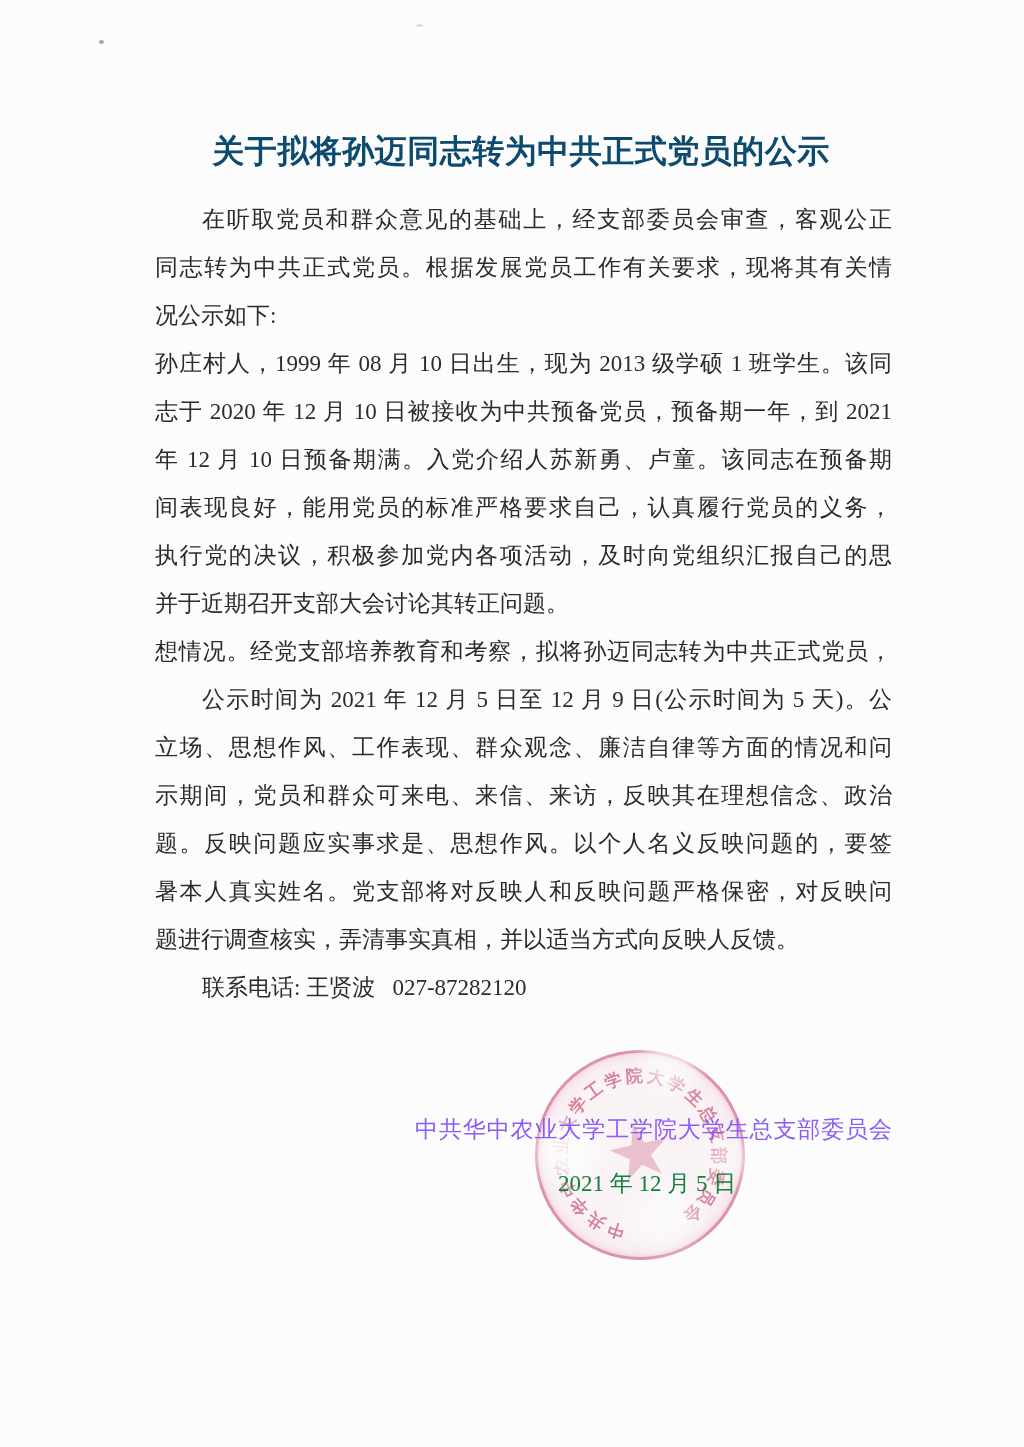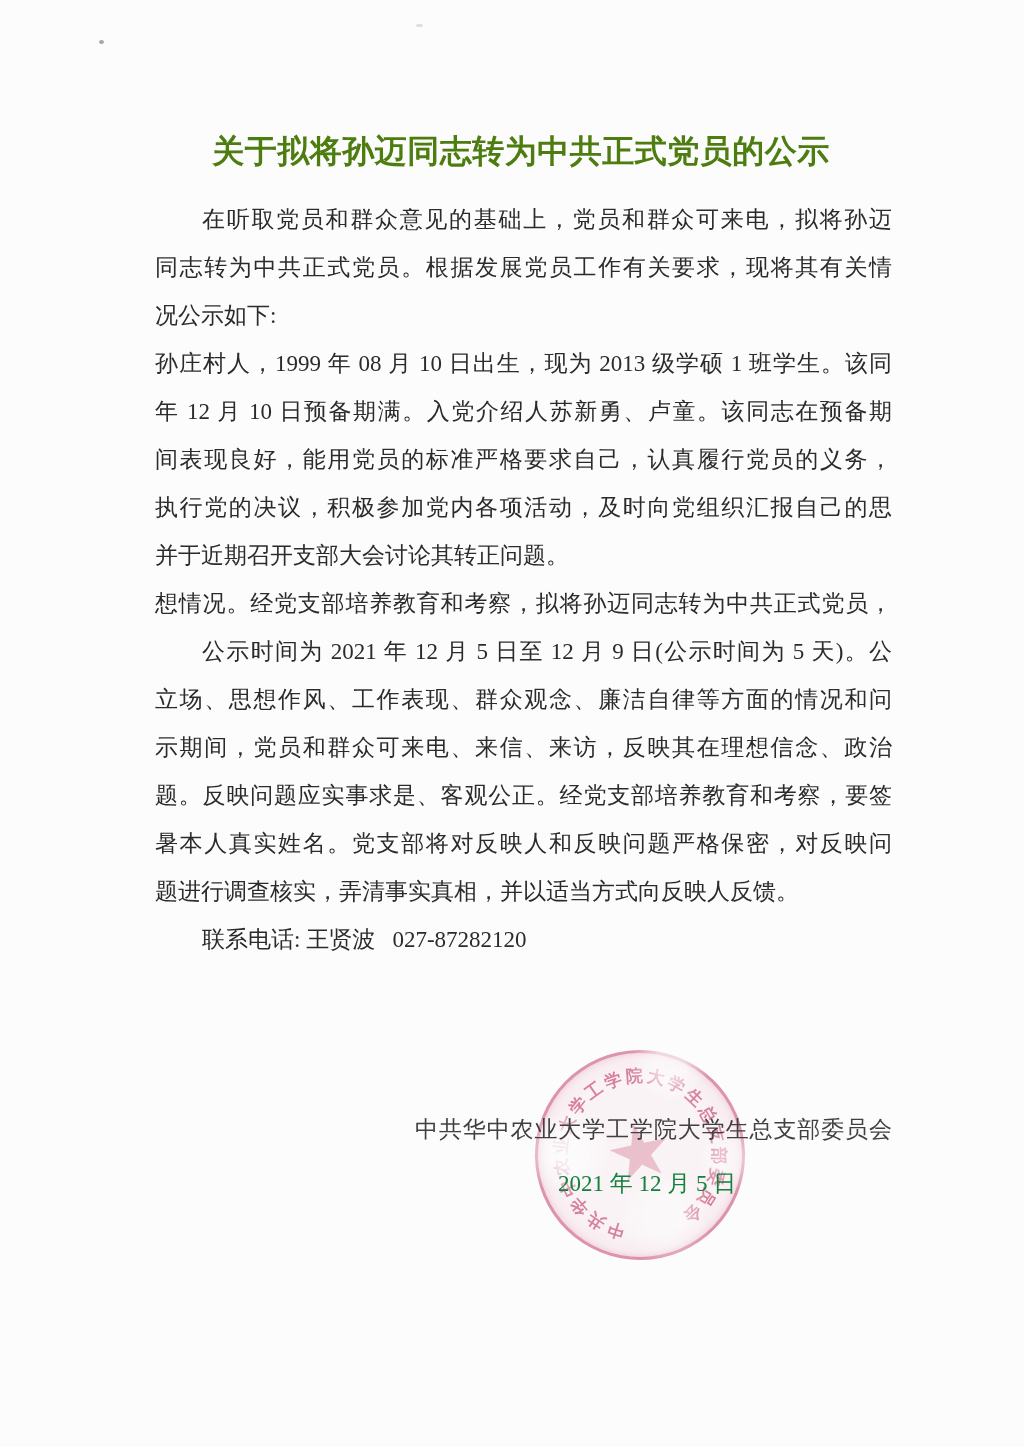--- a/index.html
+++ b/index.html
@@ -17,21 +17,21 @@
     position: absolute;
     top: 129px;
     left: 18px;
     width: 1006px;
     margin: 0;
     text-align: center;
     font-family: "Liberation Sans", "DejaVu Sans", sans-serif;
     font-weight: 700;
     font-size: 32px;
     line-height: 44px;
-    color: #4d7c0f;
+    color: #0c4a6e;
     letter-spacing: 0.5px;
   }
   .body-block {
     position: absolute;
     top: 196px;
     left: 155px;
     width: 737px;
     font-size: 23px;
   }
   .line {
@@ -46,21 +46,21 @@
   .signature {
     position: absolute;
     top: 1106px;
     left: 415px;
     width: 477px;
     height: 48px;
     line-height: 48px;
     font-size: 23px;
     text-align: justify;
     text-align-last: justify;
-    color: #404040;
+    color: #8b5cf6;
     z-index: 3;
   }
   .date {
     position: absolute;
     top: 1160px;
     left: 408px;
     width: 478px;
     height: 48px;
     line-height: 48px;
     font-size: 23px;
@@ -127,35 +127,36 @@
 </style>
 </head>
 <body>
 
 <div class="page">
 
   <h1 class="title">关于拟将孙迈同志转为中共正式党员的公示</h1>
 
   <div class="body-block">
 
-    <div class="line just indent">在听取党员和群众意见的基础上，党员和群众可来电，拟将孙迈</div>
+    <div class="line just indent">在听取党员和群众意见的基础上，经支部委员会审查，客观公正</div>
     <div class="line just">同志转为中共正式党员。根据发展党员工作有关要求，现将其有关情</div>
     <div class="line lastline">况公示如下:</div>
 
     <div class="line just">孙庄村人，1999 年 08 月 10 日出生，现为 2013 级学硕 1 班学生。该同</div>
+    <div class="line just">志于 2020 年 12 月 10 日被接收为中共预备党员，预备期一年，到 2021</div>
     <div class="line just">年 12 月 10 日预备期满。入党介绍人苏新勇、卢童。该同志在预备期</div>
     <div class="line just">间表现良好，能用党员的标准严格要求自己，认真履行党员的义务，</div>
     <div class="line just">执行党的决议，积极参加党内各项活动，及时向党组织汇报自己的思</div>
     <div class="line lastline">并于近期召开支部大会讨论其转正问题。</div>
     <div class="line just">想情况。经党支部培养教育和考察，拟将孙迈同志转为中共正式党员，</div>
 
     <div class="line just indent">公示时间为 2021 年 12 月 5 日至 12 月 9 日(公示时间为 5 天)。公</div>
     <div class="line just">立场、思想作风、工作表现、群众观念、廉洁自律等方面的情况和问</div>
     <div class="line just">示期间，党员和群众可来电、来信、来访，反映其在理想信念、政治</div>
-    <div class="line just">题。反映问题应实事求是、客观公正。经党支部培养教育和考察，要签</div>
+    <div class="line just">题。反映问题应实事求是、思想作风。以个人名义反映问题的，要签</div>
     <div class="line just">暑本人真实姓名。党支部将对反映人和反映问题严格保密，对反映问</div>
     <div class="line lastline">题进行调查核实，弄清事实真相，并以适当方式向反映人反馈。</div>
 
     <div class="line lastline indent pre">联系电话: 王贤波   027-87282120</div>
   </div>
 
   <div class="seal">
     <div class="seal-ring"></div>
     <div class="seal-star"></div>
     <div class="seal-chars" id="sealChars">

